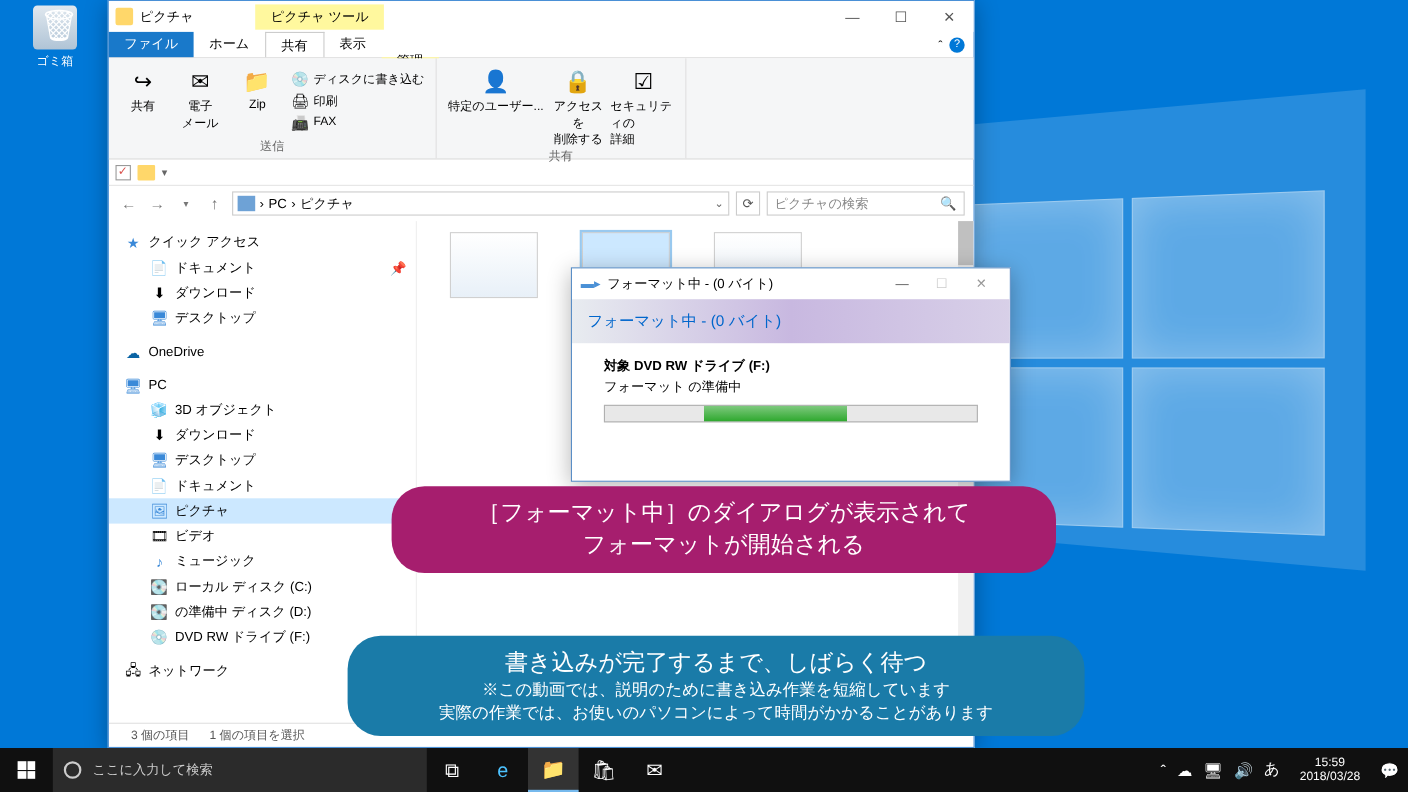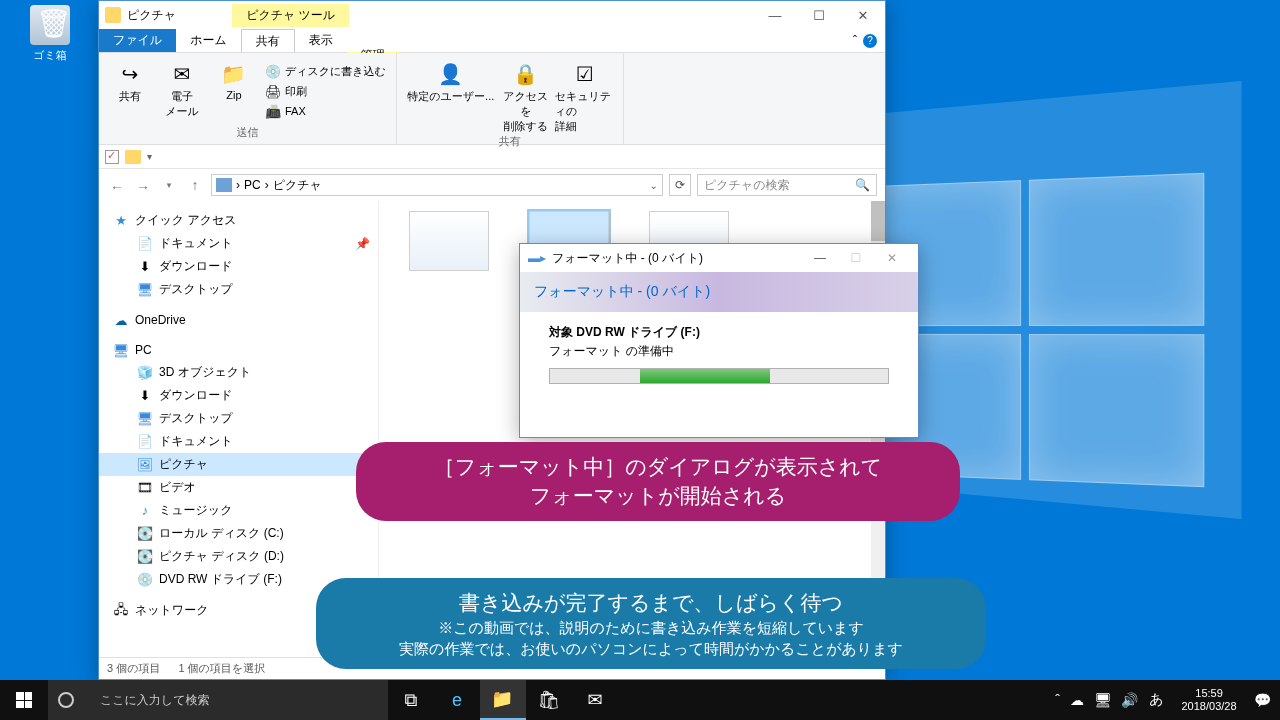--- a/index.html
+++ b/index.html
@@ -65,21 +65,21 @@
 .nav-item .ico{width:16px;height:16px;display:flex;align-items:center;justify-content:center;font-size:13px;}
 .nav-head { font-weight:normal; padding-left:14px;}
 .nav-spacer{height:8px;}
 
 .content { flex:1; position:relative; background:white; }
 .content .scroll-track{position:absolute;right:0;top:0;width:14px;height:100%;background:#f0f0f0;}
 .content .scroll-thumb{position:absolute;right:0;top:0;width:14px;height:40px;background:#c0c0c0;}
 .content .folders-row{position:absolute;left:30px;top:10px;display:flex;gap:40px;}
 .content .folder-thumb{width:80px;height:60px;background:linear-gradient(#fff,#e8f0f8);border:1px solid #d0d0d0;}
 
-.statusbar { height:22px; border-top:1px solid #e0e0e0; font-size:11px; color:#555; display:flex; align-items:center; padding:0 8px; gap:18px;}
+.statusbar { height:22px; border-top:1px solid #e0e0e0; font-size:11px; color:#555; display:flex; align-items:center; padding:0 20px; gap:18px;}
 
 
 .format-dialog { position:absolute; left:519px; top:243px; width:400px; height:195px; background:white; border:1px solid #5a8ec6; box-shadow:0 4px 20px rgba(0,0,0,0.3); z-index:10;}
 .fd-title{height:28px;display:flex;align-items:center;padding:0 8px;font-size:12px;}
 .fd-title .ico{color:#4a90d6;margin-right:6px;font-size:12px;}
 .fd-title .controls{margin-left:auto;display:flex;}
 .fd-title .controls div{width:36px;height:24px;display:flex;align-items:center;justify-content:center;color:#555;font-size:12px;}
 .fd-title .controls .x{color:#999;}
 .fd-header{height:40px;background:linear-gradient(90deg,#e8ecf0,#c8b8e0,#d8d0e8);display:flex;align-items:center;padding:0 14px;font-size:14px;color:#0066cc;}
 .fd-body{padding:12px 29px;font-size:12px;}
@@ -92,21 +92,21 @@
 .annotation { position:absolute; border-radius: 30px; color:white; padding:10px 30px; text-align:center; font-size:21px; line-height:1.4; z-index:20;}
 .anno1 { left:356px; top:442px; width:604px; background:#a61e6e; }
 .anno2 { left:316px; top:578px; width:670px; background:#1a7ba8; font-size:21px;}
 .anno2 .small{font-size:15px;display:block;}
 
 
 .taskbar { position:absolute; left:0; bottom:0; width:100%; height:40px; background:#101010; display:flex; align-items:stretch; color:white; font-size:12px; z-index:30;}
 .taskbar .start{width:48px;display:flex;align-items:center;justify-content:center;}
 .taskbar .start-ico{width:16px;height:16px;display:grid;grid-template-columns:1fr 1fr;grid-template-rows:1fr 1fr;gap:1px;}
 .taskbar .start-ico div{background:white;}
-.taskbar .search{width:340px;background:#2b2b2b;display:flex;align-items:center;padding:0 10px;color:#ccc;gap:26px;}
+.taskbar .search{width:340px;background:#2b2b2b;display:flex;align-items:center;padding:0 10px;color:#ccc;gap:10px;}
 .taskbar .search .circle{width:16px;height:16px;border:2px solid #ccc;border-radius:50%;}
 .taskbar .tb-btn{width:46px;display:flex;align-items:center;justify-content:center;font-size:18px;}
 .taskbar .tb-btn.active{background:#333;border-bottom:2px solid #76b9ed;}
 .taskbar .tray{margin-left:auto;display:flex;align-items:center;gap:10px;padding:0 8px;}
 .taskbar .clock{text-align:center;font-size:11px;line-height:1.2;padding:0 8px;}
 .taskbar .tray-ico{font-size:14px;}
 </style>
 </head>
 <body>
 
@@ -284,21 +284,21 @@
       <div class="nav-item sub">
           <span class="ico" style="color:#3a89d8;">♪</span>
           <span>ミュージック</span>
         </div>
       <div class="nav-item sub">
           <span class="ico">💽</span>
           <span>ローカル ディスク (C:)</span>
         </div>
       <div class="nav-item sub">
           <span class="ico">💽</span>
-          <span>ピクチャ ディスク (D:)</span>
+          <span>の準備中 ディスク (D:)</span>
         </div>
       <div class="nav-item sub">
           <span class="ico">💿</span>
           <span>DVD RW ドライブ (F:)</span>
         </div>
       <div class="nav-spacer"></div>
       <div class="nav-item nav-head">
           <span class="ico">🖧</span>
           <span>ネットワーク</span>
         </div>

